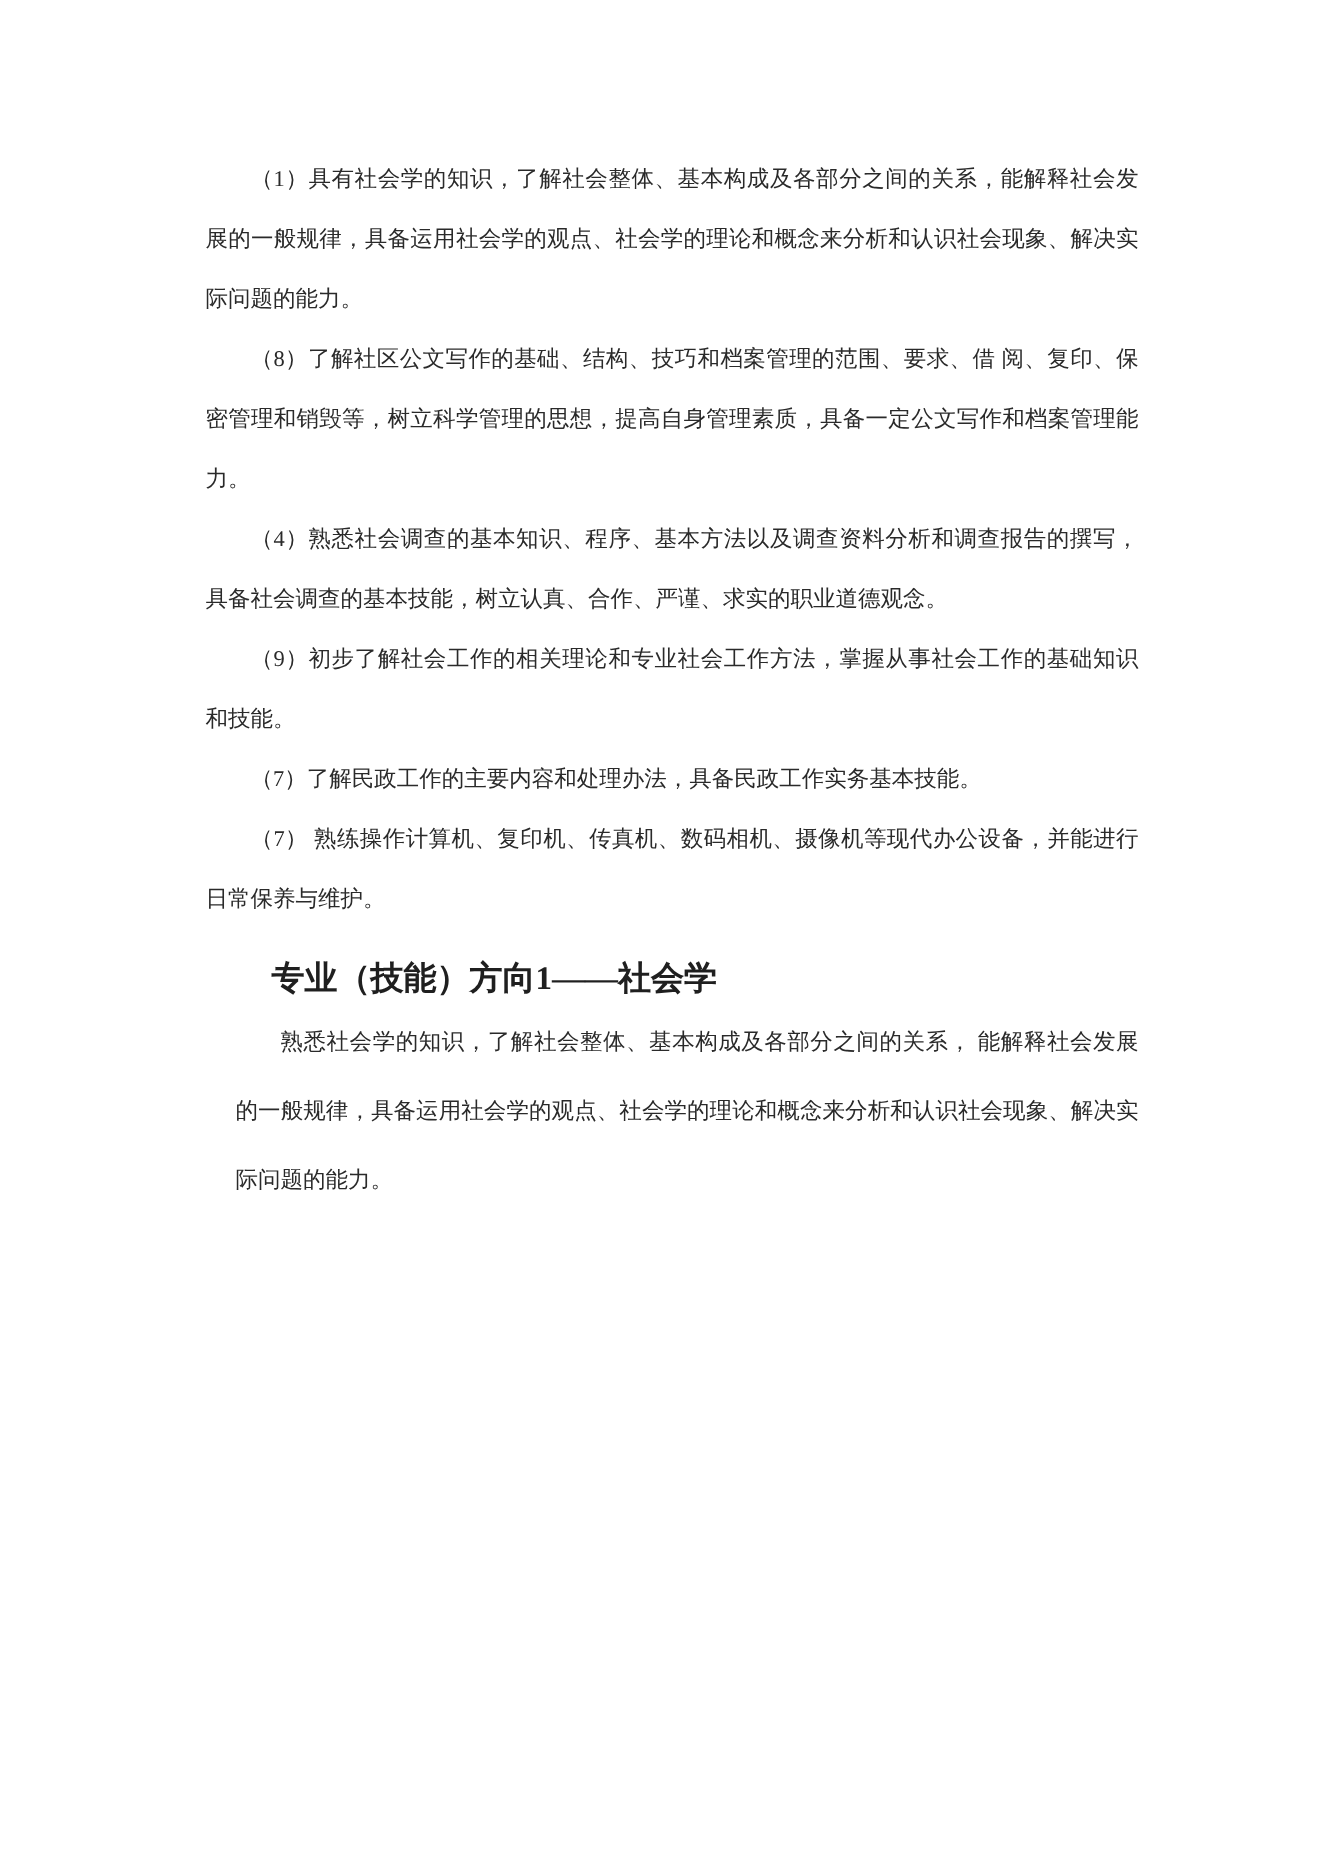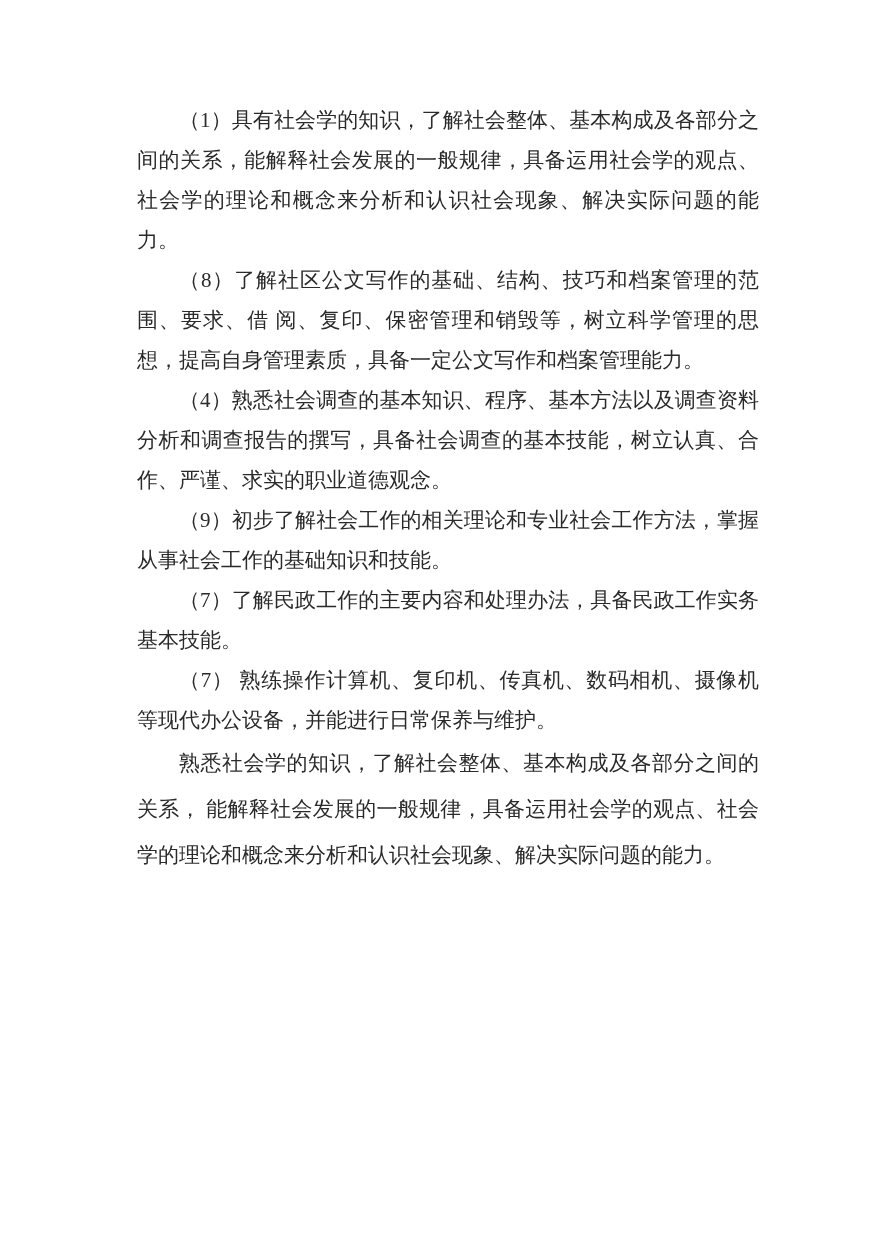--- a/index.html
+++ b/index.html
@@ -16,30 +16,31 @@
       font-family: "Liberation Serif", "DejaVu Serif", serif;
       color: #2a2a2a;
     }
     .content {
       position: absolute;
       top: 100px;
       left: 137px;
       width: 622px;
     }
     .para {
-      font-size: 21px;
+      font-size: 15px;
       line-height: 40px;
       margin: 0;
       text-indent: 2em;
       text-align: justify;
       text-justify: inter-ideograph;
       word-break: break-all;
     }
     .para-loose {
       line-height: 46px;
+      margin-left: 20px;
     }
     .heading {
       font-size: 22px;
       font-weight: bold;
       line-height: 40px;
       margin: 12px 0 0 0;
       text-indent: 2em;
       text-align: left;
       color: #1f1f1f;
     }
@@ -48,15 +49,16 @@
 <body>
 
 <div class="page">
   <div class="content">
     <p class="para">（1）具有社会学的知识，了解社会整体、基本构成及各部分之间的关系，能解释社会发展的一般规律，具备运用社会学的观点、社会学的理论和概念来分析和认识社会现象、解决实际问题的能力。</p>
     <p class="para">（8）了解社区公文写作的基础、结构、技巧和档案管理的范围、要求、借 阅、复印、保密管理和销毁等，树立科学管理的思想，提高自身管理素质，具备一定公文写作和档案管理能力。</p>
     <p class="para">（4）熟悉社会调查的基本知识、程序、基本方法以及调查资料分析和调查报告的撰写，具备社会调查的基本技能，树立认真、合作、严谨、求实的职业道德观念。</p>
     <p class="para">（9）初步了解社会工作的相关理论和专业社会工作方法，掌握从事社会工作的基础知识和技能。</p>
     <p class="para">（7）了解民政工作的主要内容和处理办法，具备民政工作实务基本技能。</p>
     <p class="para">（7） 熟练操作计算机、复印机、传真机、数码相机、摄像机等现代办公设备，并能进行日常保养与维护。</p>
+    <h3 class="heading">专业（技能）方向1——社会学</h3>
     <p class="para para-loose">熟悉社会学的知识，了解社会整体、基本构成及各部分之间的关系， 能解释社会发展的一般规律，具备运用社会学的观点、社会学的理论和概念来分析和认识社会现象、解决实际问题的能力。</p>
   </div>
 </div>
 
 </body></html>

